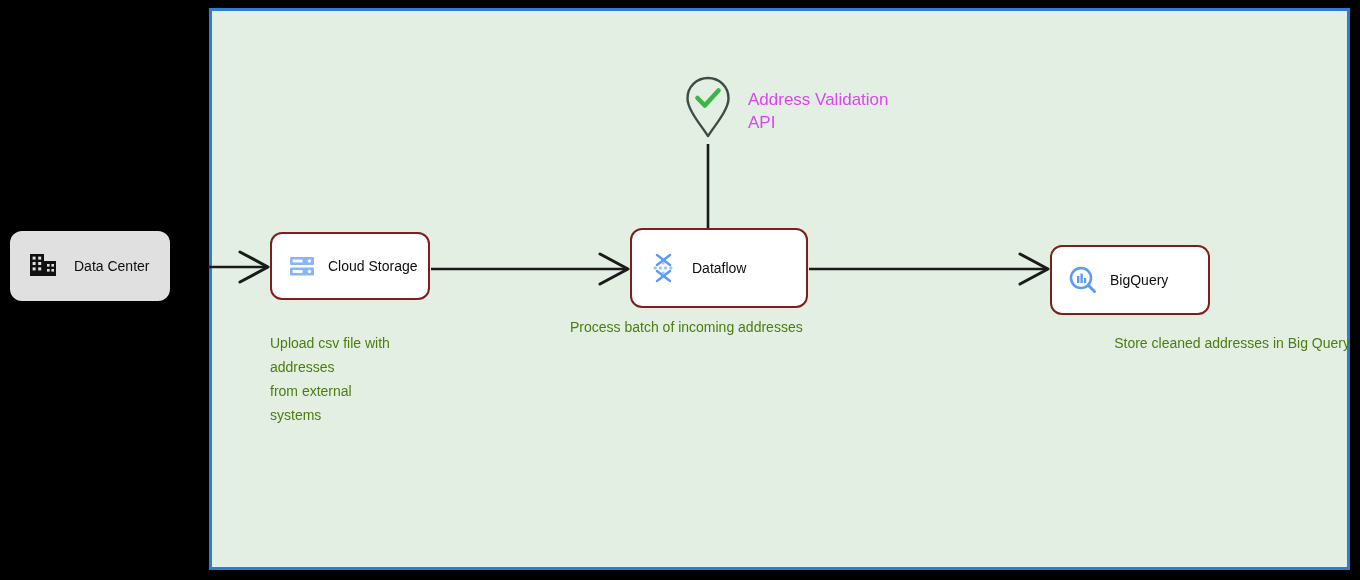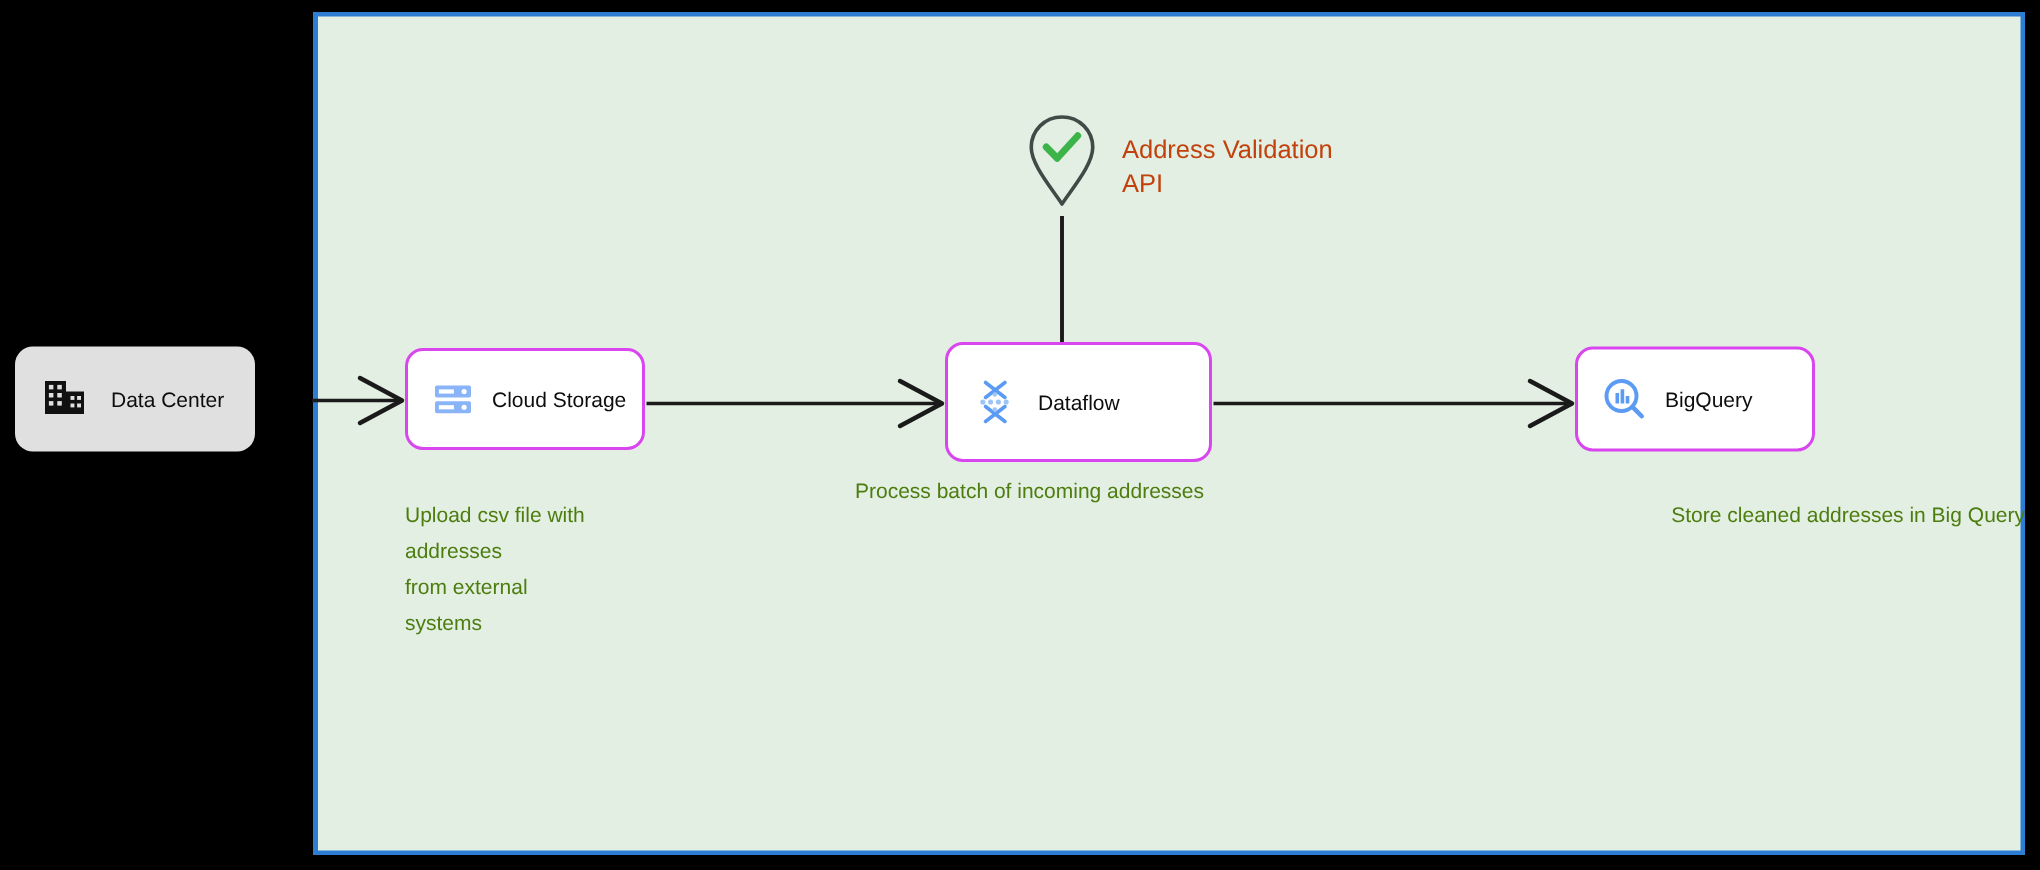--- a/index.html
+++ b/index.html
@@ -28,21 +28,21 @@
     box-sizing: border-box;
   }
 
   
   .node {
     position: absolute;
     box-sizing: border-box;
     display: flex;
     align-items: center;
     background: #ffffff;
-    border: 2px solid #d946ef;
+    border: 2px solid #7f1d1d;
     border-radius: 12px;
   }
   .node-icon {
     flex: 0 0 auto;
     display: flex;
     align-items: center;
     justify-content: center;
   }
   .node-label {
     font-size: 14px;
@@ -80,21 +80,21 @@
     left: 630px;
     top: 228px;
     width: 178px;
     height: 80px;
   }
   #node-dataflow .node-icon { margin-left: 18px; }
   #node-dataflow .node-label { margin-left: 12px; }
 
   #node-bigquery {
     left: 1050px;
-    top: 231px;
+    top: 245px;
     width: 160px;
     height: 70px;
   }
   #node-bigquery .node-icon { margin-left: 16px; }
   #node-bigquery .node-label { margin-left: 12px; }
 
   
   #pin-address-validation {
     position: absolute;
     left: 684px;
@@ -102,21 +102,21 @@
     width: 48px;
     height: 62px;
   }
   #label-address-validation {
     position: absolute;
     left: 748px;
     top: 88px;
     width: 260px;
     font-size: 17px;
     line-height: 23px;
-    color: #c2410c;
+    color: #d946ef;
     white-space: pre-line;
   }
 
   
   .caption {
     position: absolute;
     font-size: 14px;
     line-height: 24px;
     color: #4d7c0f;
     white-space: pre-line;

